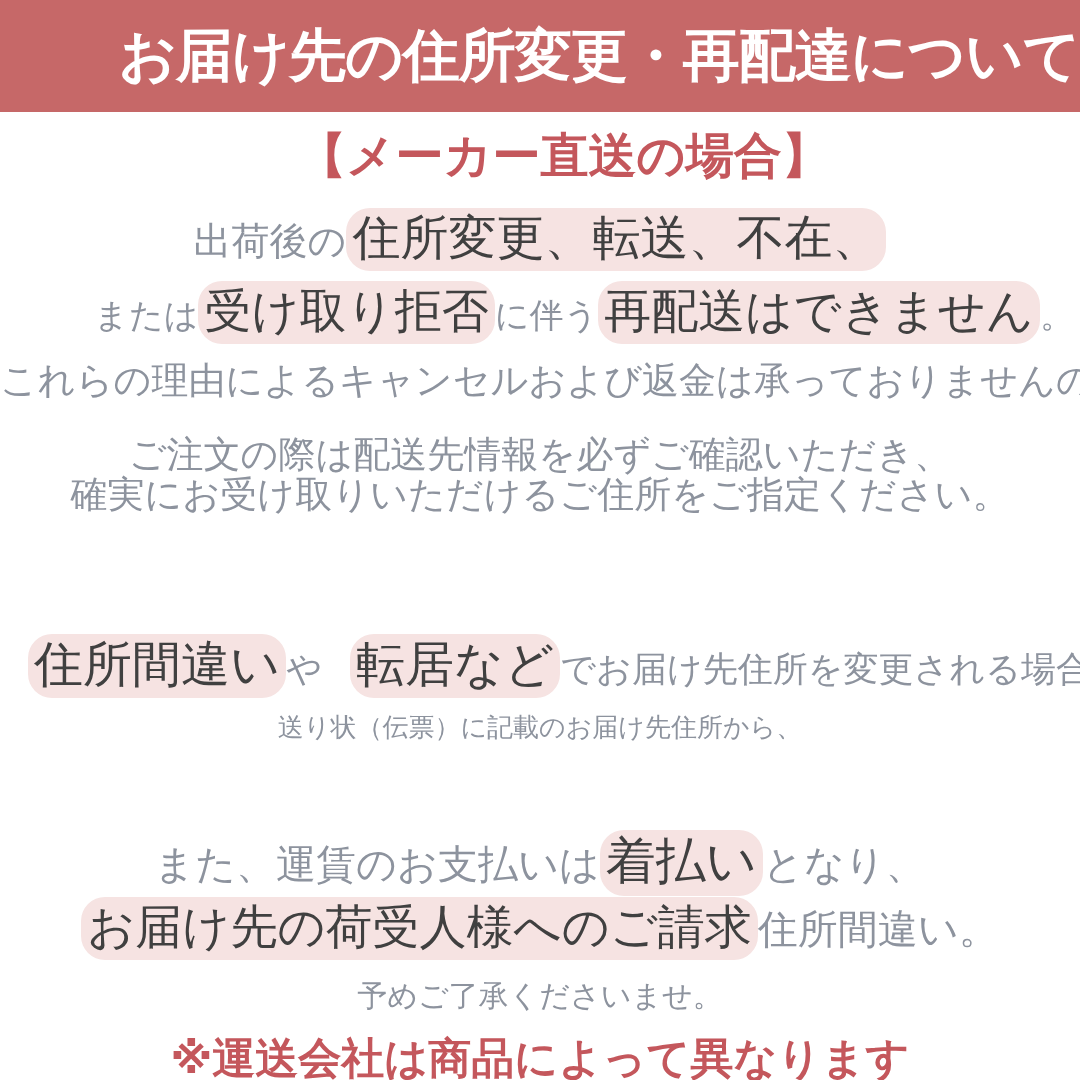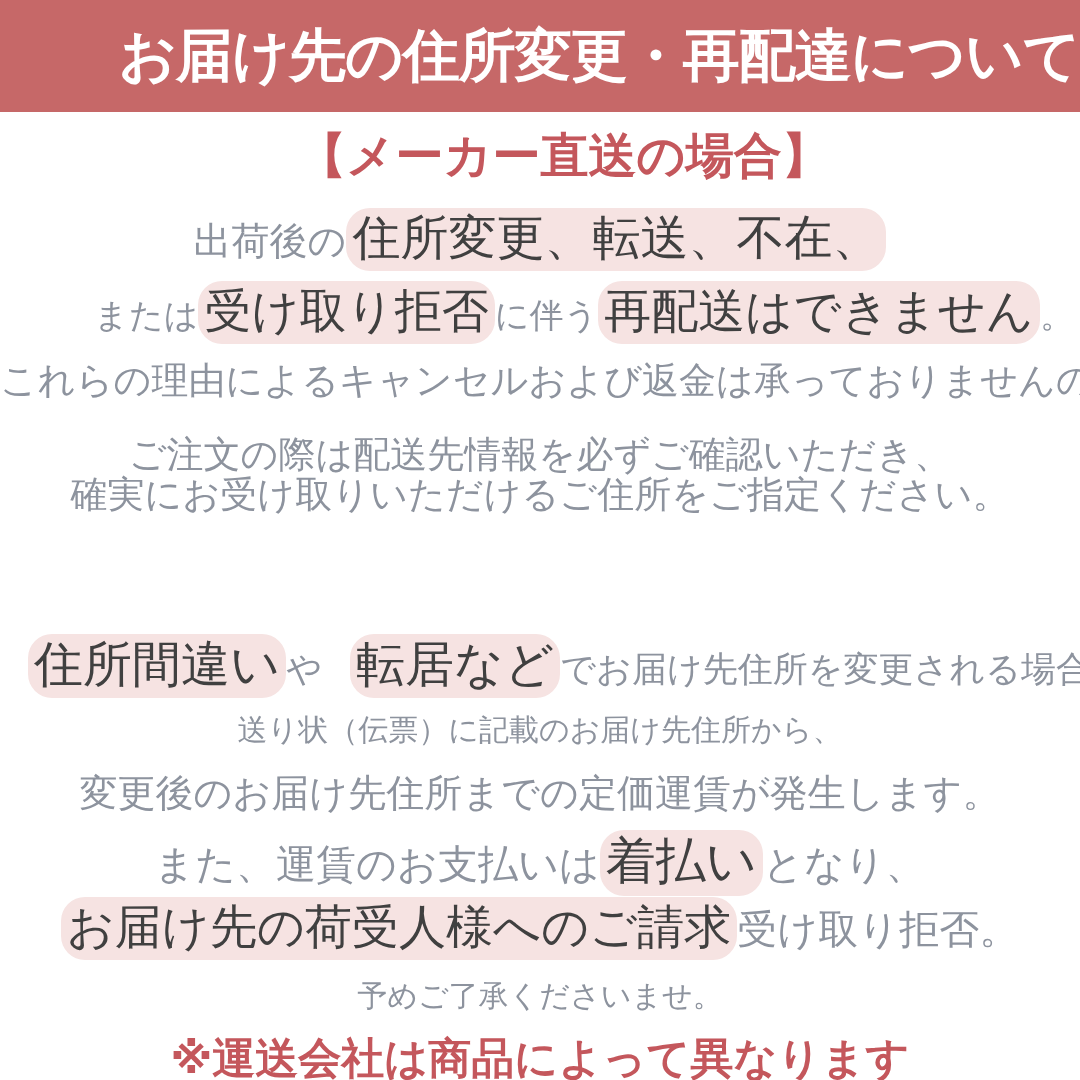--- a/index.html
+++ b/index.html
@@ -56,21 +56,21 @@
   .m-line1 { top: 206px; font-size: 38px; }
   .m-line1 .hl { font-size: 48px; }
   .m-line2 { top: 280px; font-size: 34px; padding-left: 44px; }
   .m-line2 .hl { font-size: 47px; }
   .m-line3 { top: 356px; font-size: 37px; }
   .m-line4 { top: 430px; font-size: 37px; }
   .m-line5 { top: 470px; font-size: 37px; }
   
   .y-line1 { top: 632px; font-size: 35px; }
   .y-line1 .hl { font-size: 49px; margin-left: 28px; }
-  .y-line2 { top: 710px; font-size: 30px; font-family: Liberation Mono, monospace; }
+  .y-line2 { top: 710px; font-size: 26px; font-family: Liberation Mono, monospace; }
   .y-line3 { top: 768px; font-size: 38px; }
   .y-line4 { top: 828px; font-size: 40px; }
   .y-line4 .hl { font-size: 50px; }
   .y-line5 { top: 896px; font-size: 40px; }
   .y-line5 .hl { font-size: 47px; margin-top: 8px; }
   .y-line6 { top: 976px; font-size: 30px; }
   
   .note { top: 1030px; font-size: 43px; }
 </style>
 </head>
@@ -98,27 +98,26 @@
 
   <div class="line gray m-line5">確実にお受け取りいただけるご住所をご指定ください。</div>
 
 
   <div class="line gray y-line1">
     <span class="hl">住所間違い</span><span>や</span><span class="hl">転居など</span><span>でお届け先住所を変更される場合は、</span>
   </div>
 
   <div class="line gray y-line2">送り状（伝票）に記載のお届け先住所から、</div>
 
-  <div class="line gray y-line3">変更後のお届け先住所までの定価運賃が発生します。</div>
 
   <div class="line gray y-line4">
     <span>また、運賃のお支払いは</span><span class="hl">着払い</span><span>となり、</span>
   </div>
 
   <div class="line gray y-line5">
-    <span class="hl">お届け先の荷受人様へのご請求</span><span>受け取り拒否。</span>
+    <span class="hl">お届け先の荷受人様へのご請求</span><span>住所間違い。</span>
   </div>
 
   <div class="line gray y-line6">予めご了承くださいませ。</div>
 
   <div class="line red note">※運送会社は商品によって異なります</div>
 
 </div>
 
 </body></html>

